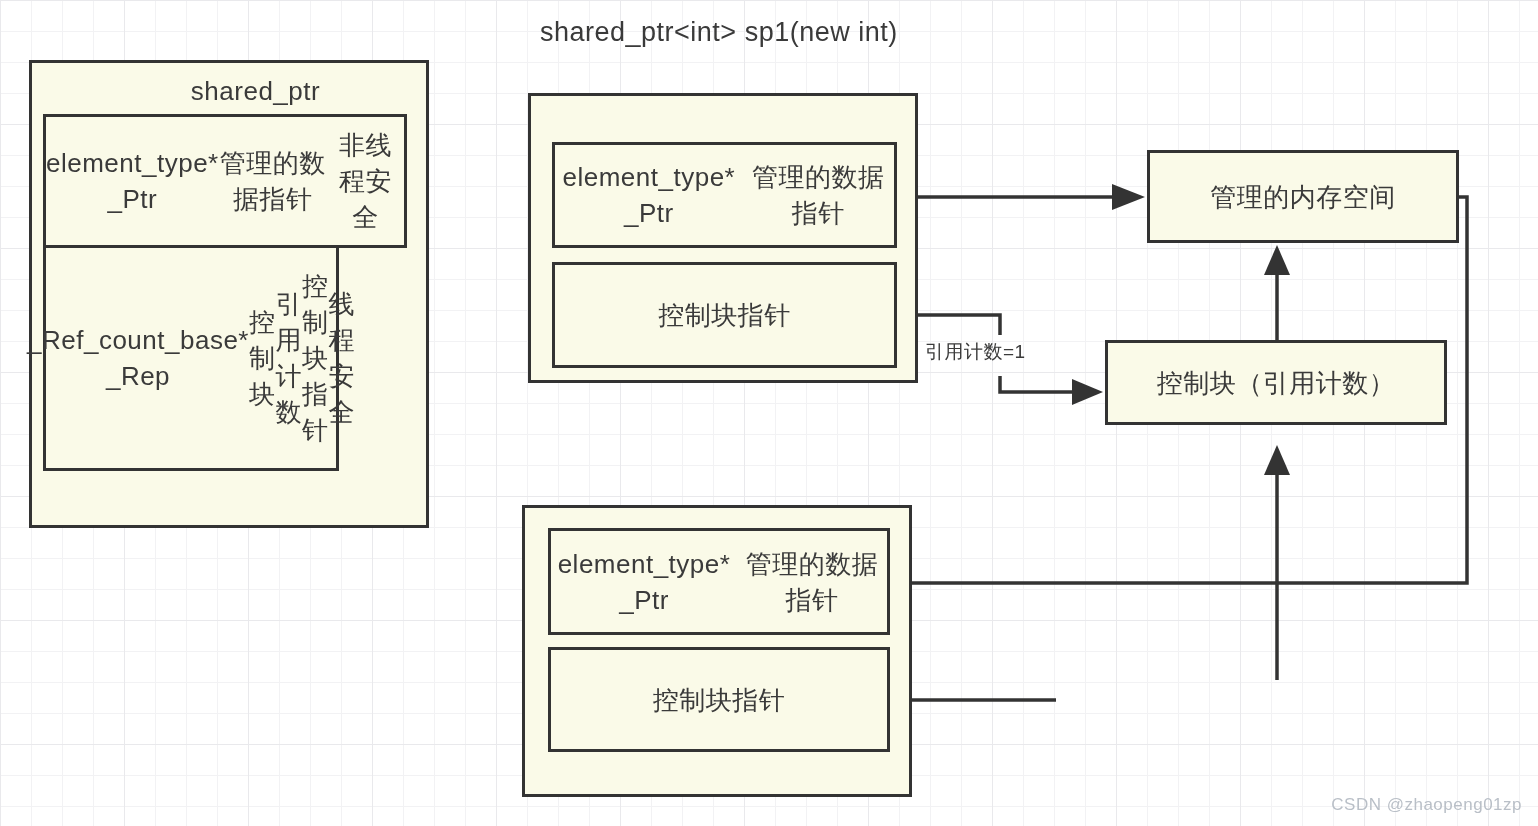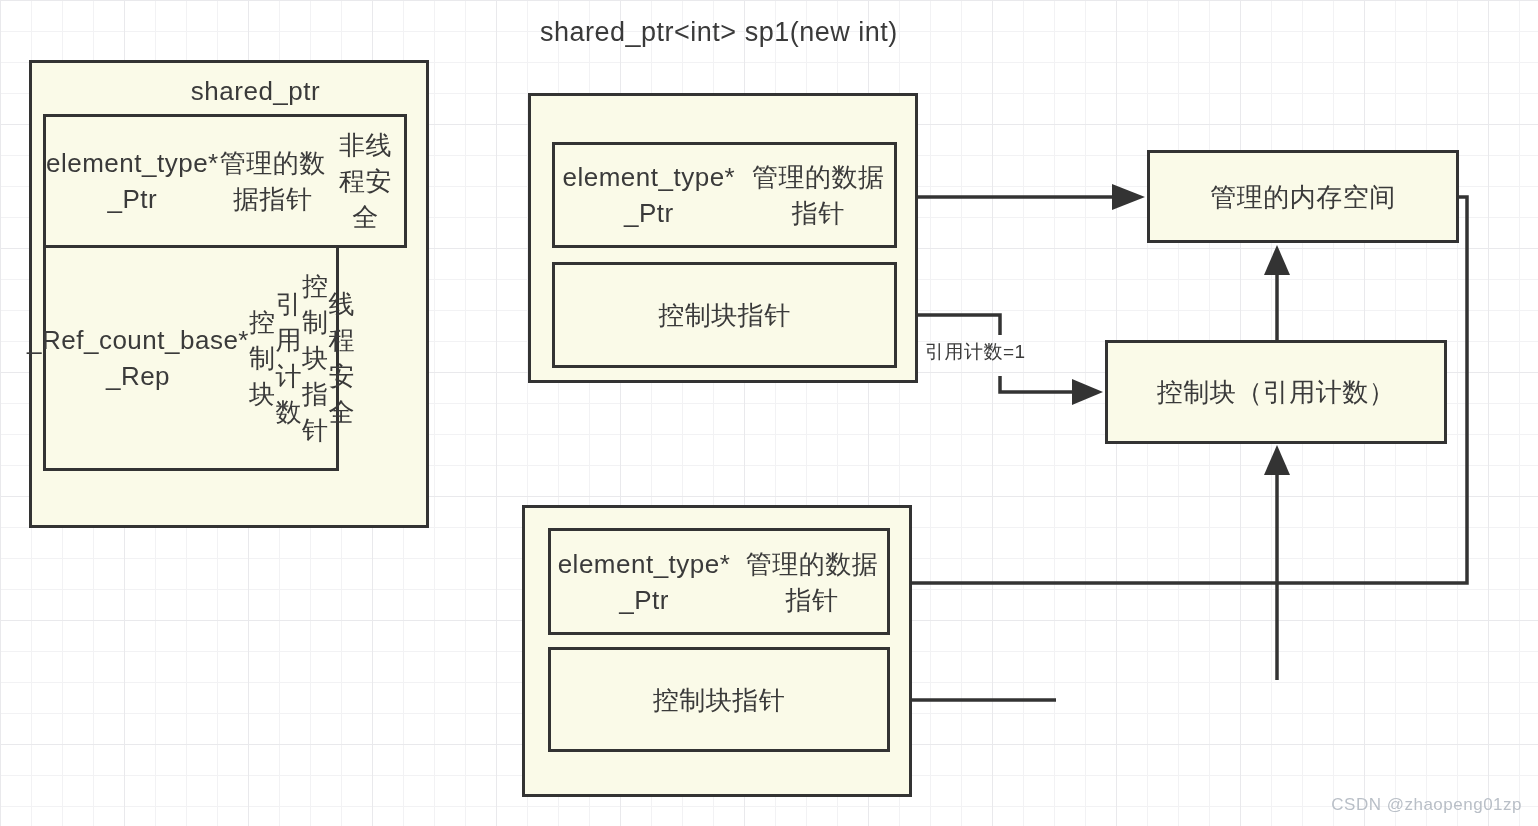--- a/index.html
+++ b/index.html
@@ -157,21 +157,21 @@
     <div class="center-col">
       <div>控制块指针</div>
     </div>
   </div>
 
   <div class="box" style="left:1147px; top:150px; width:312px; height:93px;">
     <div class="center-col">
       <div>管理的内存空间</div>
     </div>
   </div>
-  <div class="box" style="left:1105px; top:340px; width:342px; height:104px;">
+  <div class="box" style="left:1105px; top:340px; width:342px; height:85px;">
     <div class="center-col">
       <div>控制块（引用计数）</div>
     </div>
   </div>
 
   <div class="floating-label small-note" style="left:925px; top:339px;">引用计数=1</div>
 
   <div class="watermark">CSDN @zhaopeng01zp</div>
 
 </div>

